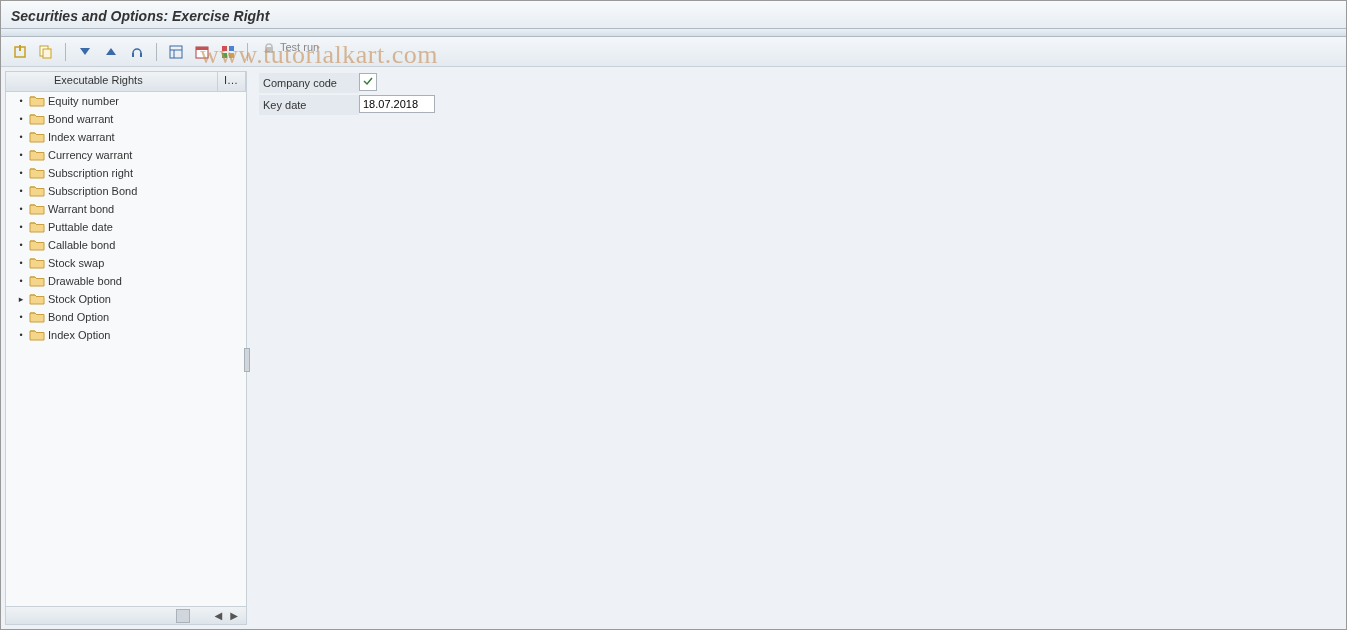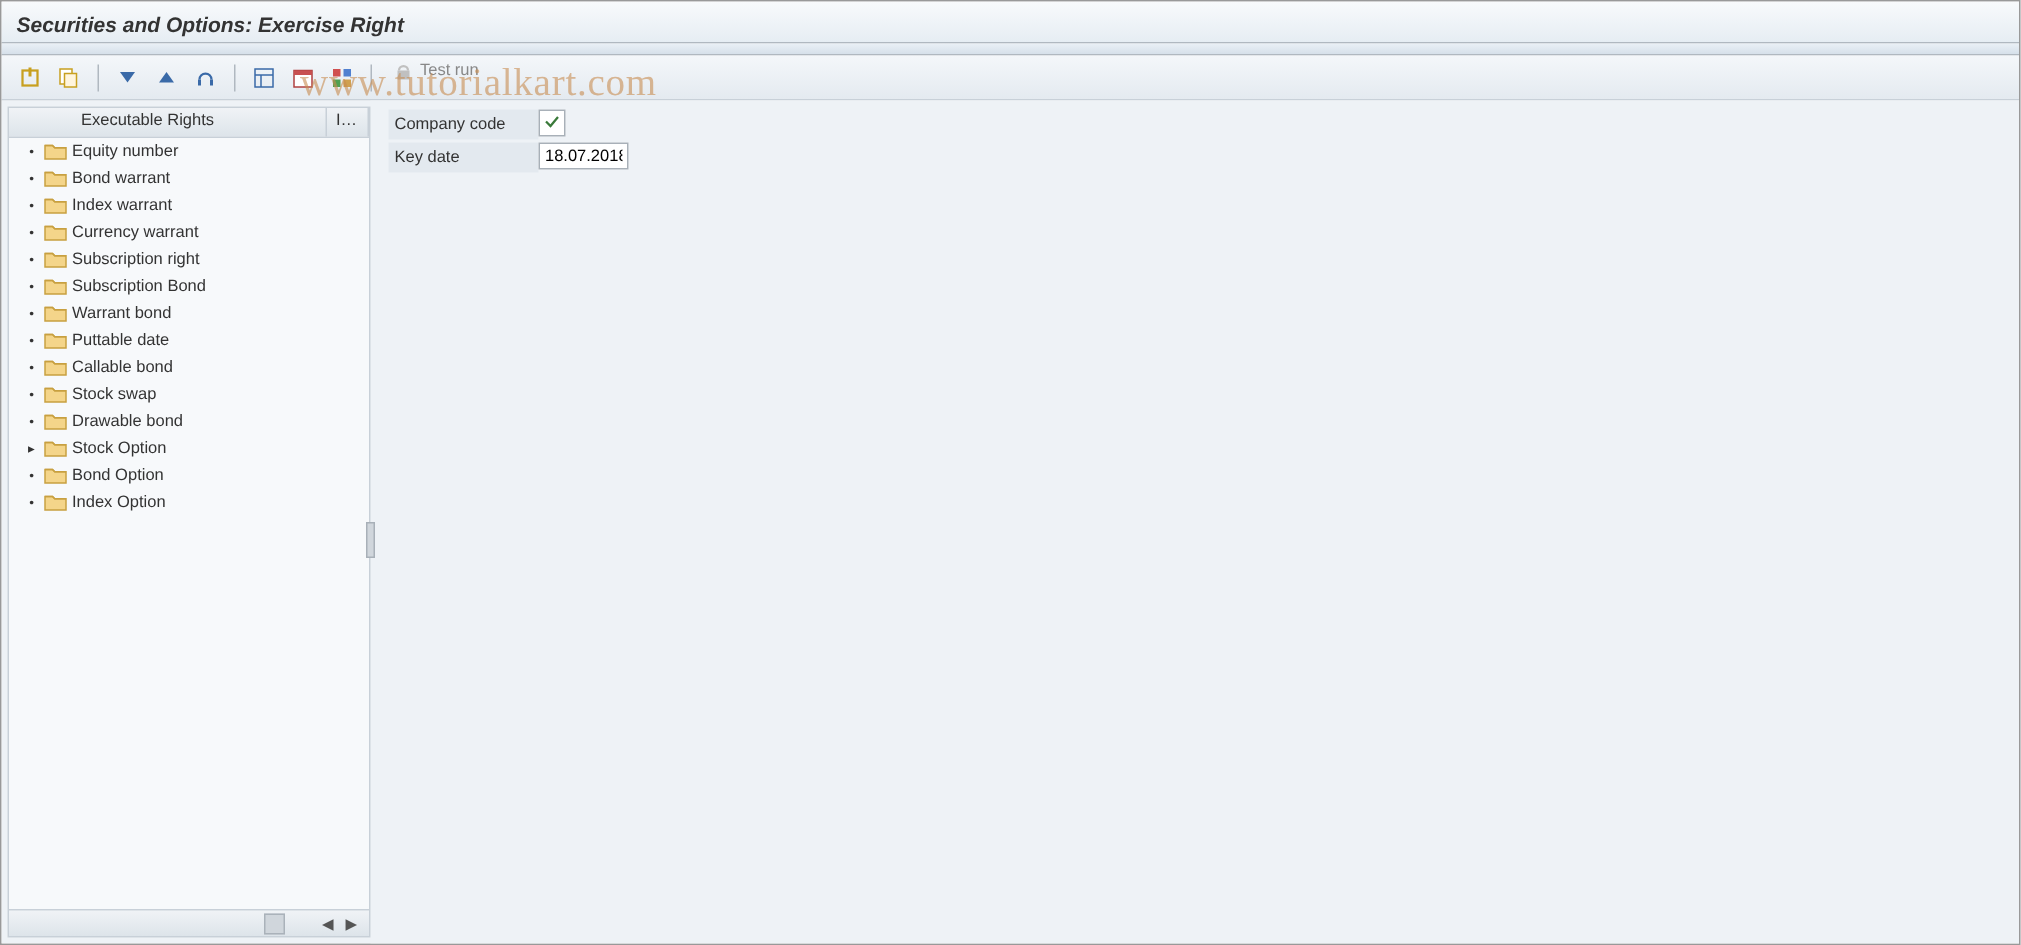--- a/index.html
+++ b/index.html
@@ -173,21 +173,21 @@
     gap: 4px;
   }
   .input {
     border: 1px solid #a8b0b8;
     height: 18px;
     padding: 0 3px;
     font-size: 11px;
     background: #fff;
   }
   .input.w-cc { width: 18px; text-align: center; background:#fff; position:relative;}
-  .input.w-date { width: 60px; }
+  .input.w-date { width: 76px; }
   .input.w-id { width: 90px; }
   .select {
     border: 1px solid #a8b0b8;
     height: 18px;
     width: 140px;
     font-size: 11px;
     background: linear-gradient(to bottom,#fff,#eef2f6);
     display: flex;
     align-items: center;
     justify-content: space-between;

